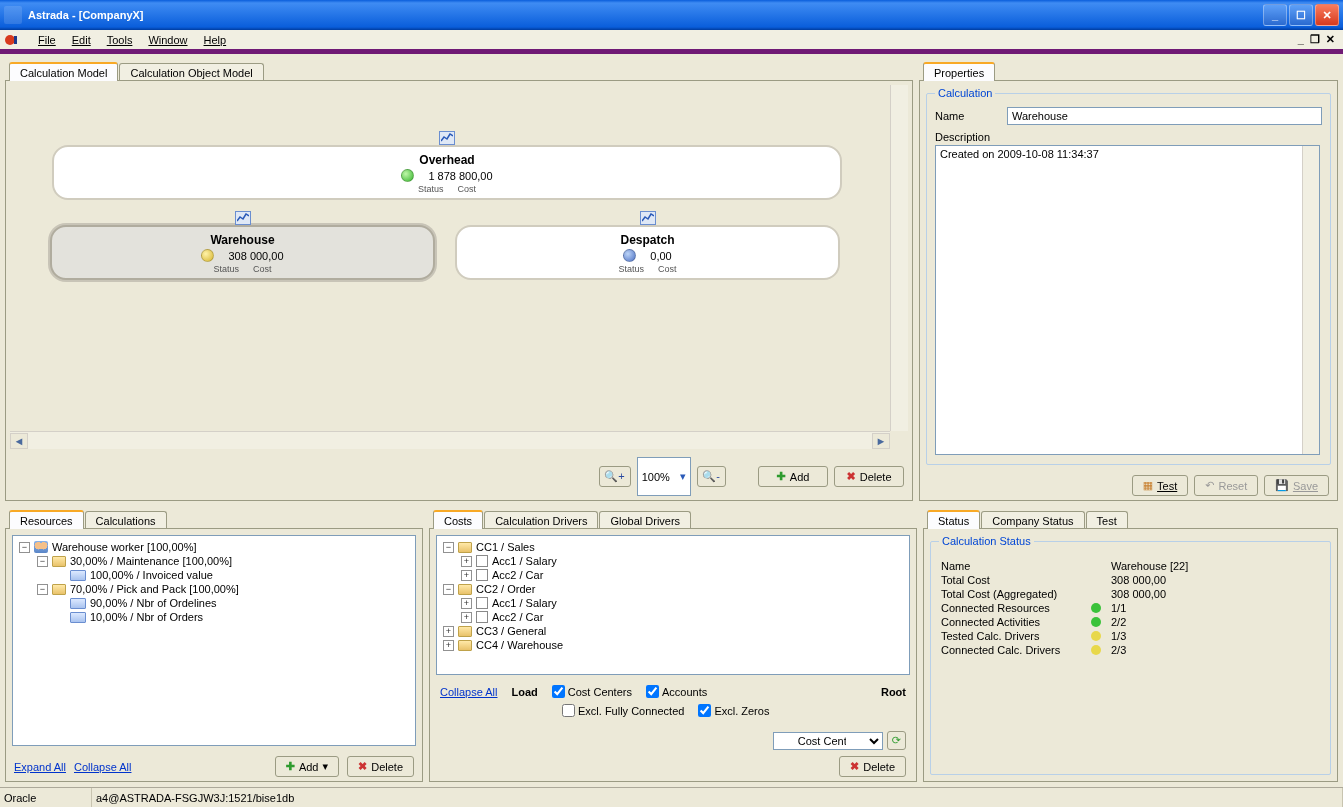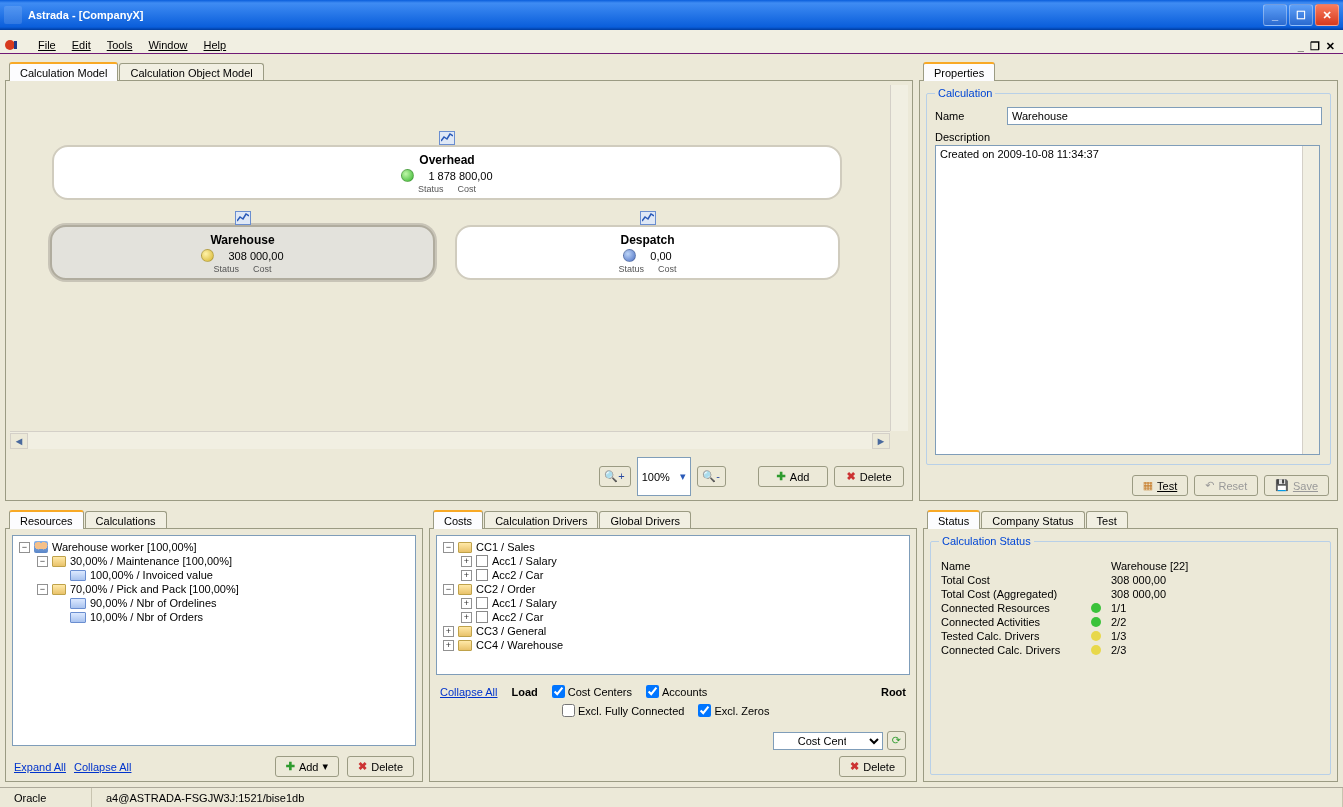--- a/index.html
+++ b/index.html
@@ -3,21 +3,21 @@
 <meta charset="utf-8">
 <style>
 * { box-sizing: border-box; margin: 0; padding: 0; font-family: Tahoma, Arial, sans-serif; font-size: 11px; }
 body { background: #ece9d8; overflow: hidden; }
 .titlebar { background: linear-gradient(to bottom, #0a5edb, #3f8cf3 10%, #0a5edb 90%, #003c9f); height: 30px; display:flex; align-items:center; padding: 0 4px; color: white; font-size: 12px; font-weight: bold;}
 .titlebar .icon-slot { width: 18px; height: 18px; margin-right: 6px; background: #fff2; border-radius:2px;}
 .titlebar .spacer { flex:1; }
 .winbtn { width:24px; height:22px; margin-left:2px; border-radius:3px; border:1px solid #fff5; display:flex;align-items:center;justify-content:center; font-weight:bold; color:white;}
 .winbtn.min,.winbtn.max{ background: linear-gradient(#5ea0f8,#2a6ad0);}
 .winbtn.close { background: linear-gradient(#f87c5e,#d73a1e);}
-.menubar { background: #f1efe2; height: 24px; display:flex; align-items:flex-end; padding: 0 4px; border-bottom:1px solid #701a75;}
+.menubar { background: #f1efe2; height: 24px; display:flex; align-items:center; padding: 0 4px; border-bottom:5px solid #701a75;}
 .menubar .app-glyph { width:18px; height:16px; margin-right:8px; display:inline-block;}
 .menubar .mitem { padding: 2px 8px; cursor:default;}
 .menubar .mdi { margin-left:auto; display:flex; gap:6px; padding-right:4px;}
 .menubar .mdi span { cursor:default; font-weight:bold;}
 .client { display:flex; flex-direction:column; height: calc(807px - 30px - 24px - 20px); background:#ece9d8;}
 .row-top { display:flex; height: 455px; gap:4px; padding:4px;}
 .row-bot { display:flex; flex:1; gap:4px; padding:0 4px 4px 4px;}
 .panel { background:#ece9d8; border:1px solid transparent; display:flex; flex-direction:column; }
 .left-top { width: 910px; }
 .right-top { flex:1; }
@@ -70,21 +70,21 @@
 .root-group { display:flex; flex-direction:column; gap:2px;}
 .root-label { font-weight:bold;}
 select.combo { border:1px solid #7f9db9; background:white; padding:1px 20px;}
 .status-table { padding:4px 2px;}
 .status-table .srow { display:flex; padding:1px 0;}
 .status-table .srow .slab { width:150px;}
 .status-table .srow .sdot { width:20px; display:flex; align-items:center;}
 .sdot .sd { width:10px; height:10px; border-radius:50%; display:inline-block;}
 .sd.green{background:#3ac23a;} .sd.yellow{background:#e8d84a;}
 .statusbar { height:20px; background:#ece9d8; border-top:1px solid #aca899; display:flex; align-items:center; font-size:11px;}
-.statusbar .cell { padding:0 14px; border-right:1px solid #c8c4b0; height:100%; display:flex; align-items:center;}
+.statusbar .cell { padding:0 4px; border-right:1px solid #c8c4b0; height:100%; display:flex; align-items:center;}
 .ul { text-decoration:underline;}
 .icon-plus { color:#2e9b2e; font-weight:bold;}
 .icon-x { color:#cc3333; font-weight:bold;}
 .icon-mag { color:#2a4aa0;}
 .icon-refresh{ color:#2e9b2e;}
 .icon-save{ color:#6a5acd;}
 .folder-i{ display:inline-block; width:14px; height:11px; background:linear-gradient(#ffe9a8,#e9c26a); border:1px solid #bfa24a; border-radius:1px;}
 .doc-i{ display:inline-block; width:12px; height:12px; background:#fff; border:1px solid #8a8a8a; position:relative;}
 .people-i{ display:inline-block; width:14px; height:12px; background: radial-gradient(circle at 30% 40%, #f5c089 30%, transparent 31%), radial-gradient(circle at 70% 40%, #f5c089 30%, transparent 31%), linear-gradient(#8bb3e8,#5a86c8); border-radius:2px;}
 .card-i{ display:inline-block; width:16px; height:11px; background:linear-gradient(#dce9ff,#a9c3ef); border:1px solid #6a8ed0; border-radius:1px;}

